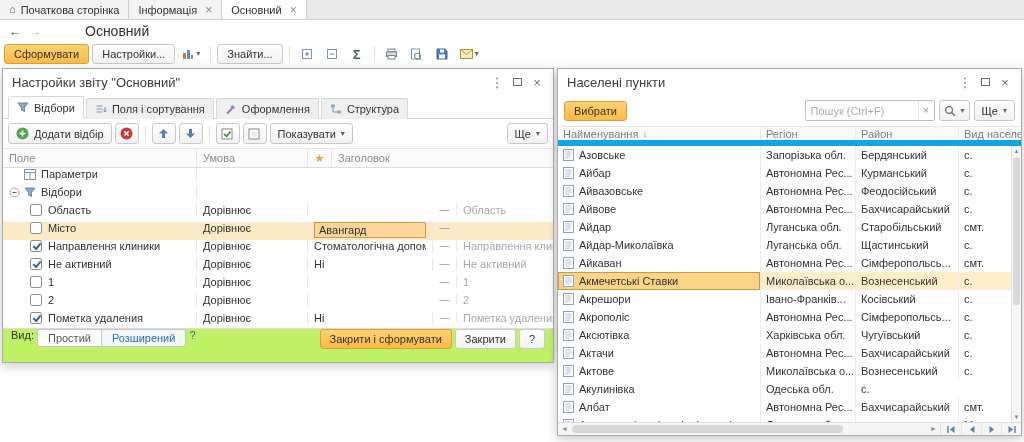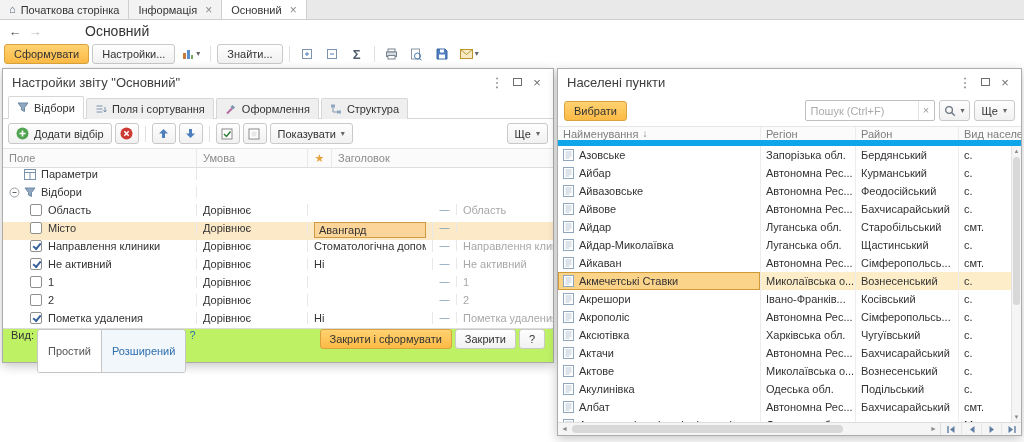--- a/index.html
+++ b/index.html
@@ -81,21 +81,21 @@
       border-left:2px solid #39629c;border-bottom:2px solid #39629c;transform:rotate(-50deg)}
   .dash{color:#7f9db9;font-size:10px}
   .gray{color:#a8a8a8}
   .valtext{overflow:hidden;white-space:nowrap;align-self:center}
   .valtext.editing{background:#fcd59b;border:1px solid #cf9a41;min-width:112px;height:16px;line-height:14px;padding:0 4px}
 
   
   .sfooter{flex:none;border-top:1px solid #dcdcdc;display:flex;align-items:flex-start;gap:3px;padding:0 8px;height:34px;background:#bef264}
   .viewlbl{font-size:11px;color:#333}
   .toggle{display:flex;border:1px solid #c6c6c6;border-radius:3px;overflow:hidden;font-size:11px}
-  .seg{padding:15px 10px;background:#fff;color:#555}
+  .seg{padding:2px 10px;background:#fff;color:#555}
   .seg.active{color:#2f6fad;background:#f2f7fc}
   .seg + .seg{border-left:1px solid #c6c6c6}
   .helplink{color:#2f6fad;font-size:11px}
   .spacer{flex:1}
 
   
   .seltoolbar{flex:none;display:flex;align-items:center;gap:4px;padding:5px 6px}
   .searchwrap{display:flex;align-items:flex-start;border:1px solid #bfbfbf;border-radius:2px;height:21px;background:#fff;margin-left:auto}
   .search-input{width:112px;height:19px;border:none;outline:none;padding:0 5px;font-family:inherit;font-size:11px;color:#333;background:transparent}
   .search-input::placeholder{color:#ababab}
@@ -758,21 +758,20 @@
           <span class="tcell tc-name">
             <span class="doc-icon">
               <svg width="11" height="12">
                 <rect x="0.5" y="0.5" width="10" height="11" fill="#fff" stroke="#8fa6bd"></rect>
                 <path d="M2.5 3h6M2.5 5h6M2.5 7h6M2.5 9h4" stroke="#b9c8d6"></path>
               </svg>
             </span>
             <span>Акулинівка</span>
           </span>
           <span class="tcell tc-region">Одеська обл.</span>
-          <span class="tcell tc-district">Подільський</span>
           <span class="tcell tc-type">с.</span>
         </div>
 
         <div class="trow">
           <span class="tcell tc-name">
             <span class="doc-icon">
               <svg width="11" height="12">
                 <rect x="0.5" y="0.5" width="10" height="11" fill="#fff" stroke="#8fa6bd"></rect>
                 <path d="M2.5 3h6M2.5 5h6M2.5 7h6M2.5 9h4" stroke="#b9c8d6"></path>
               </svg>

